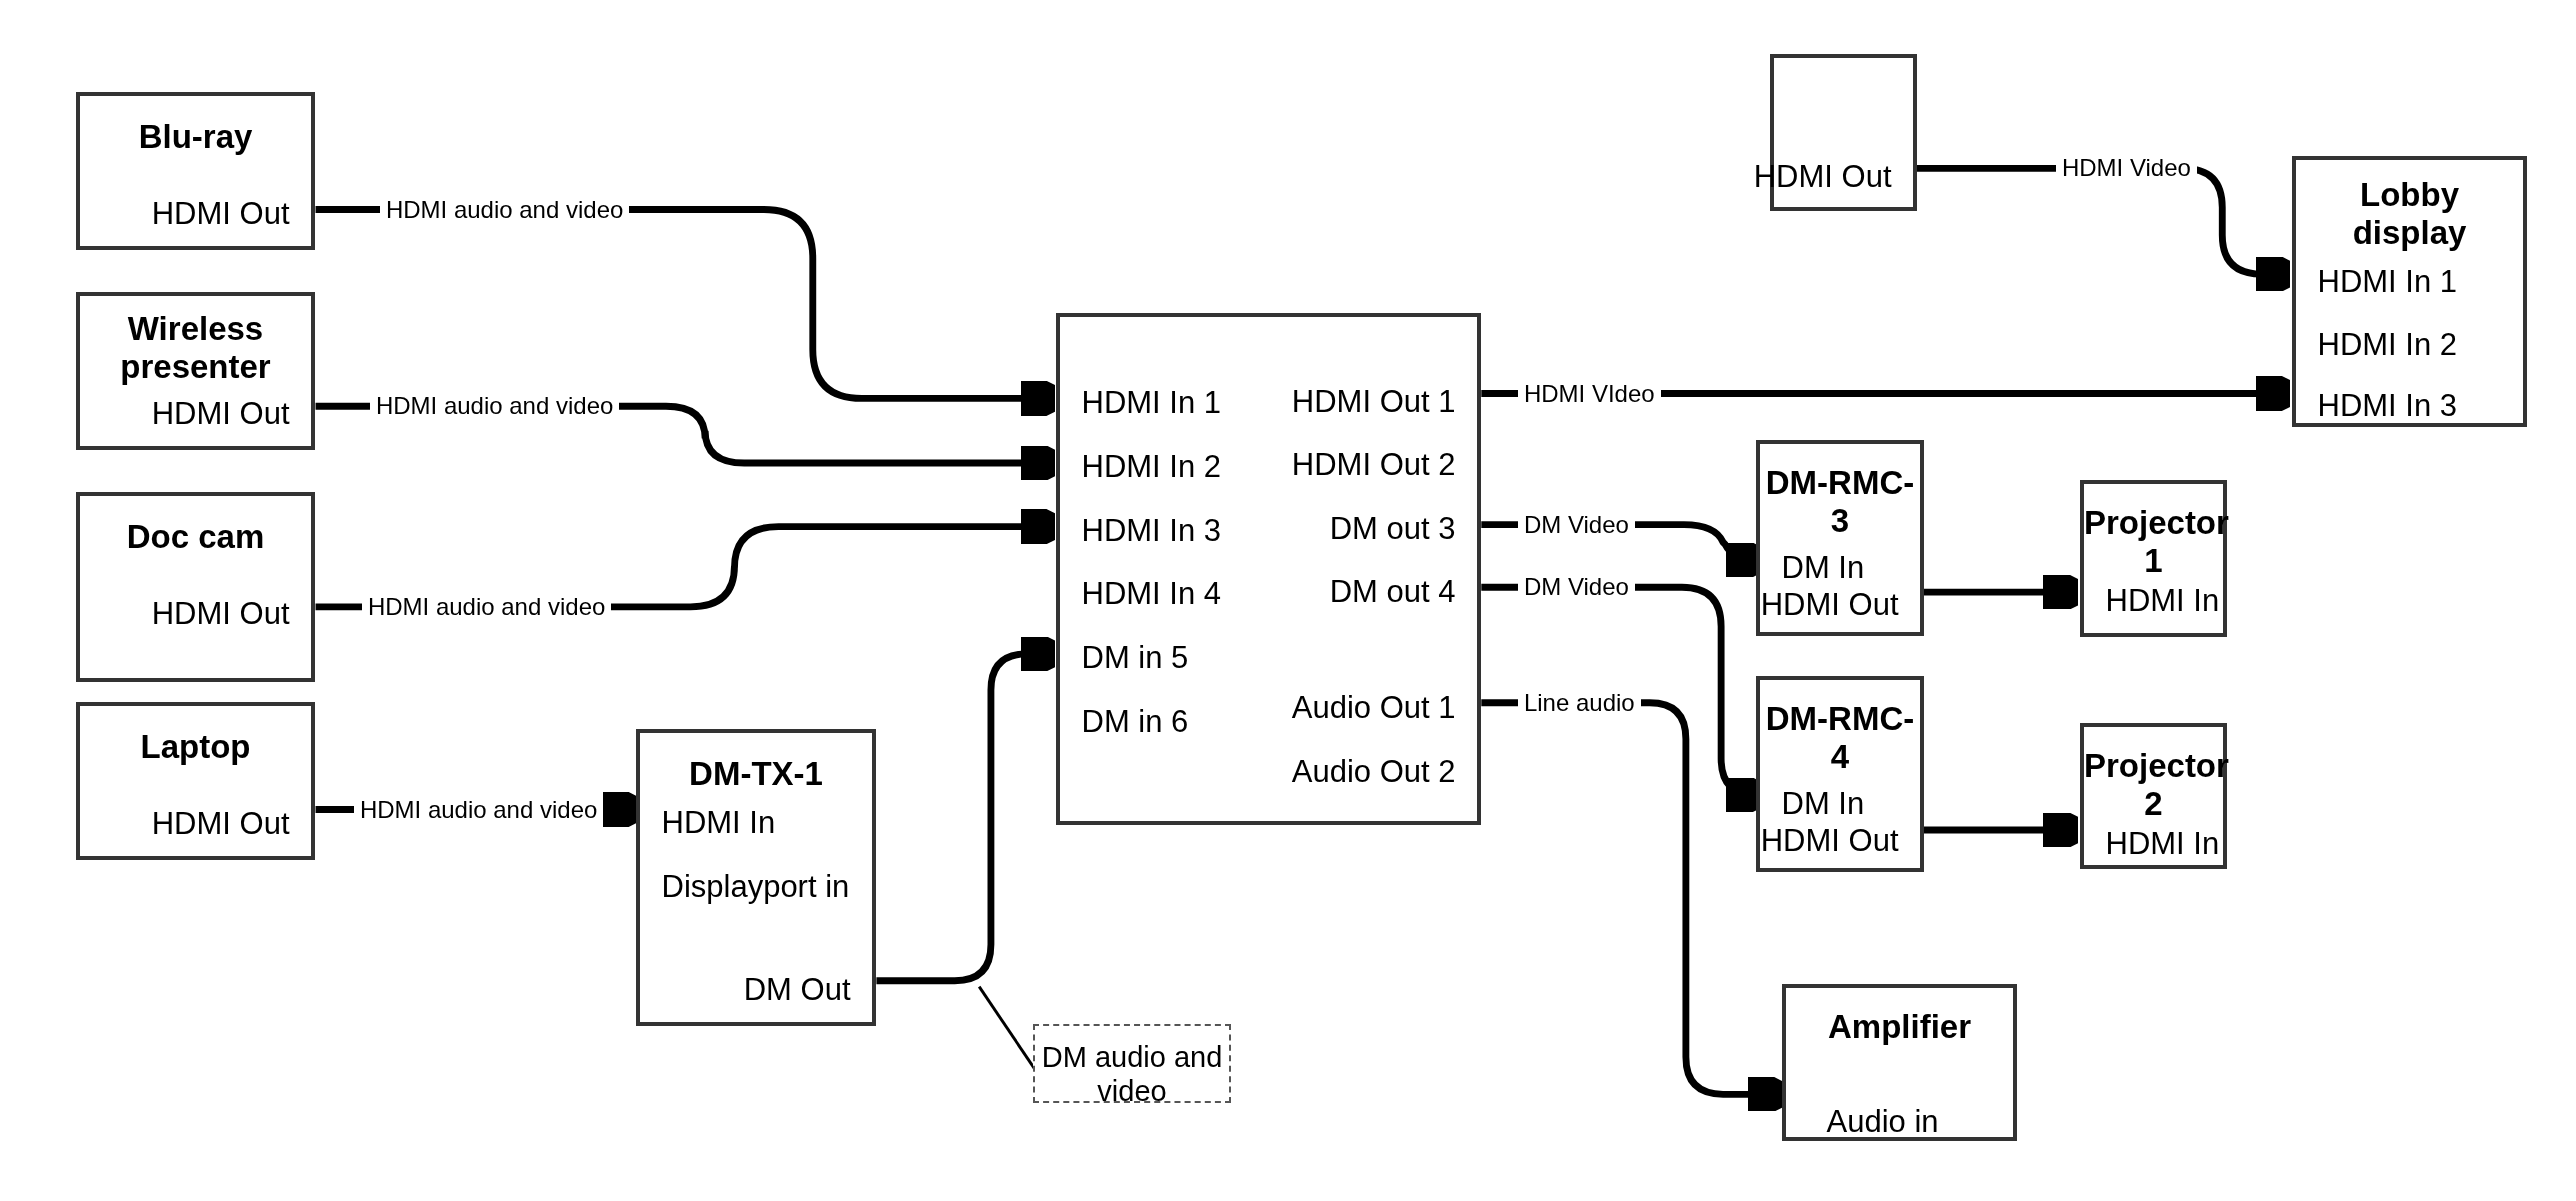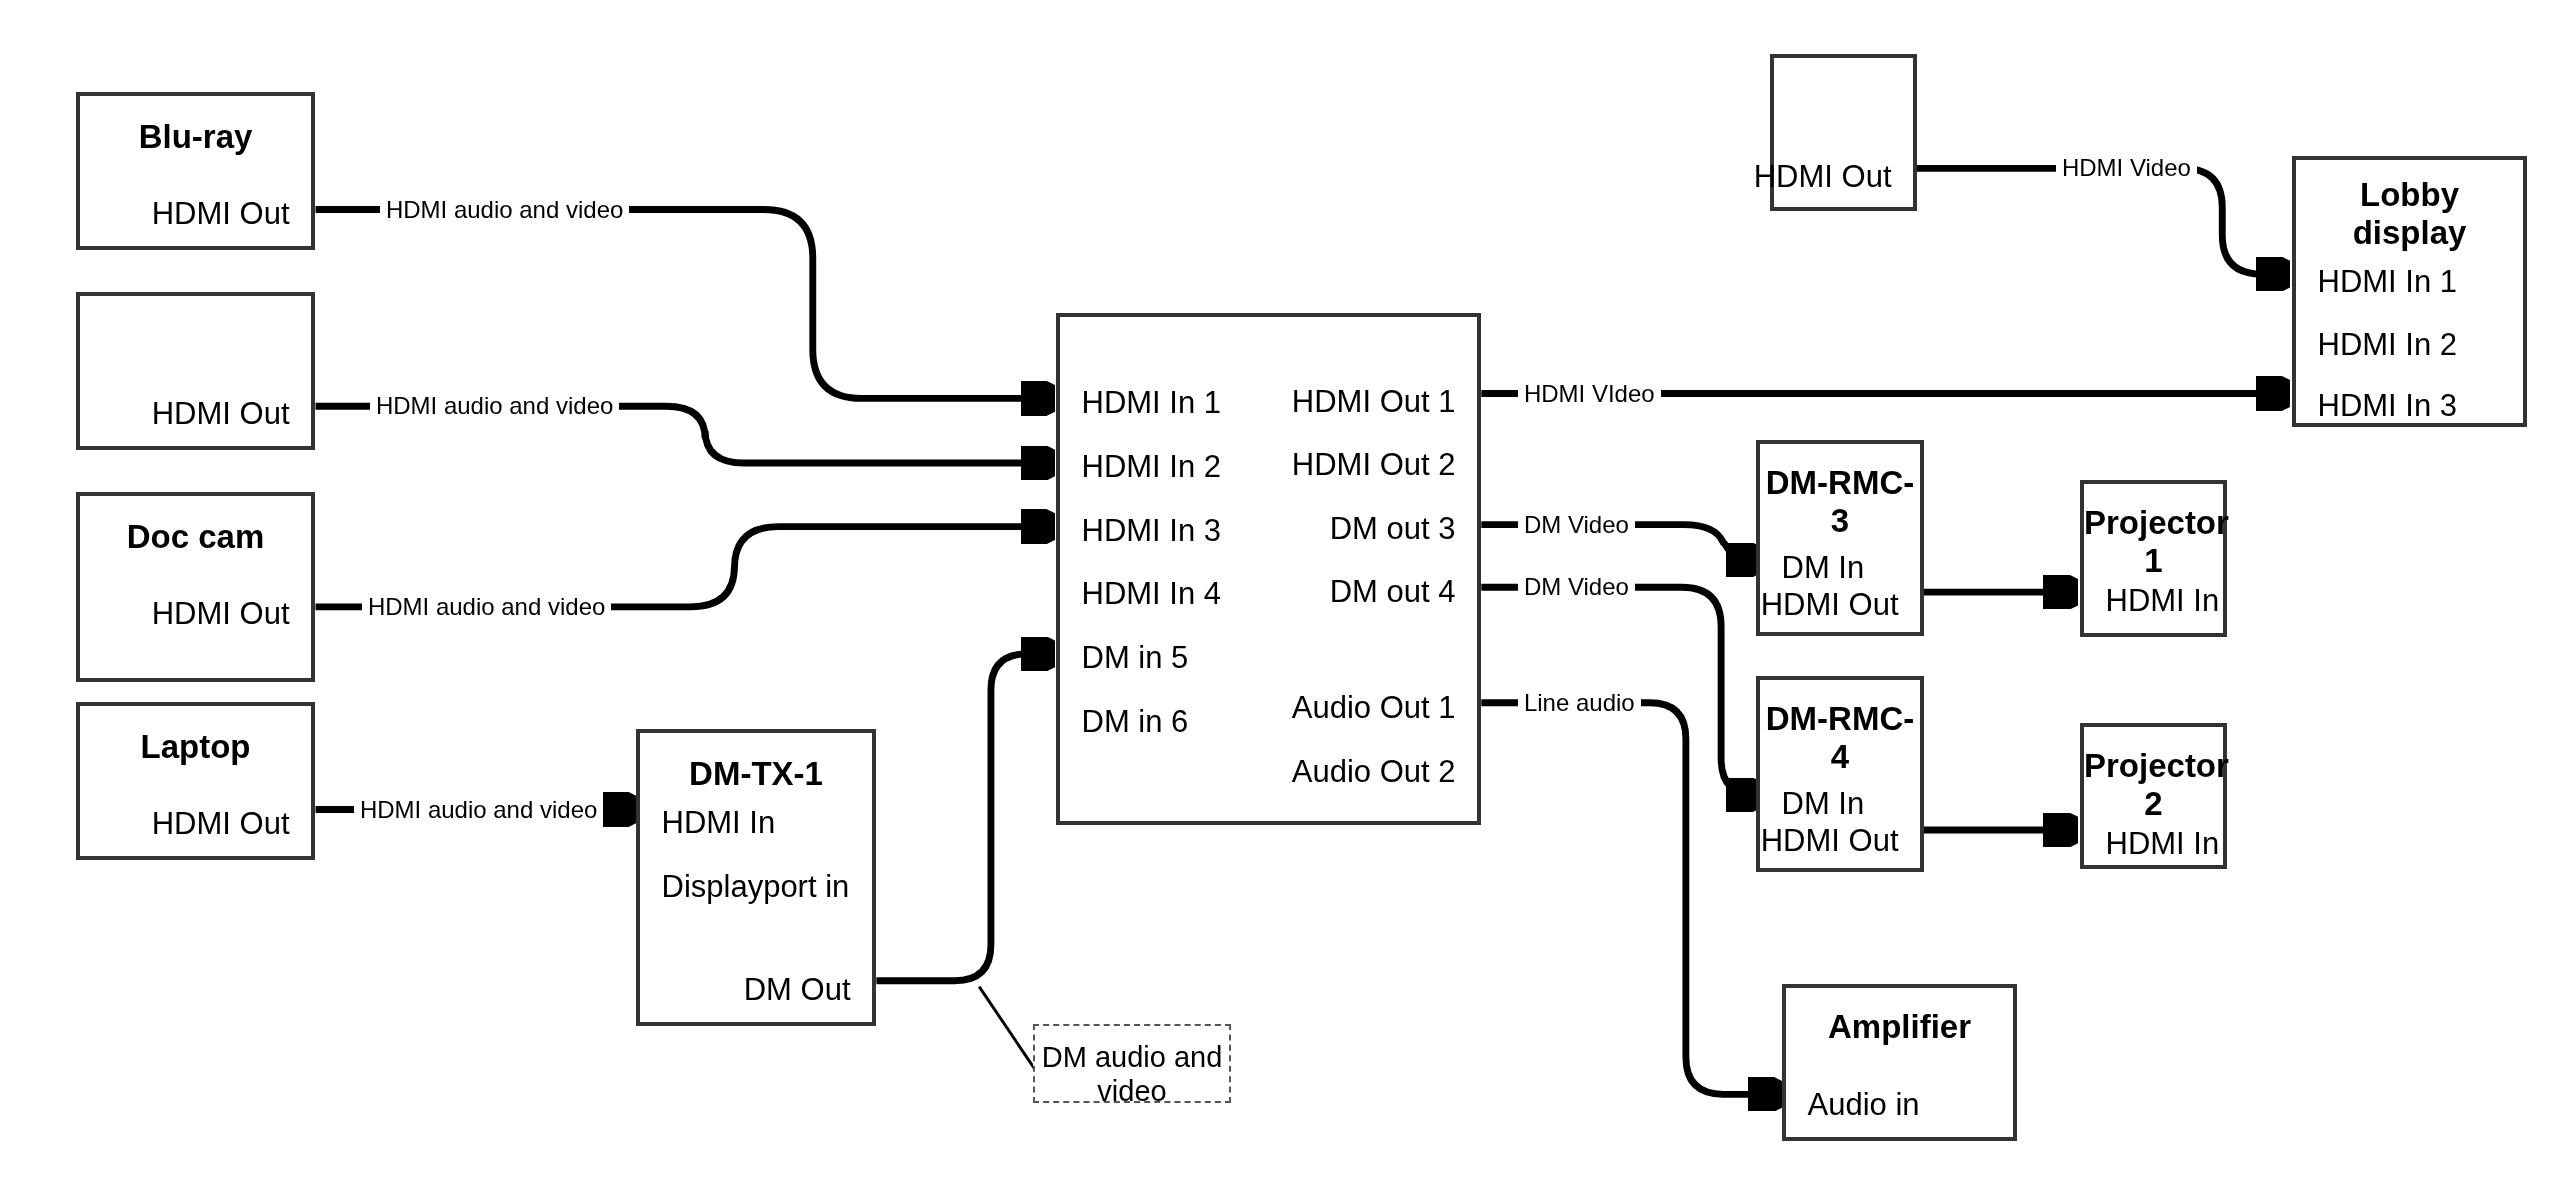--- a/index.html
+++ b/index.html
@@ -128,20 +128,22 @@
   <div class="edge-label" style="left:1518px; top:525px;">DM Video</div>
   <div class="edge-label" style="left:1518px; top:587px;">DM Video</div>
   <div class="edge-label" style="left:1518px; top:703px;">Line audio</div>
 
   <div class="node" style="left:76px; top:92px; width:239px; height:158px;">
     <div class="node-title" style="top:21.5px;">Blu-ray</div>
     <div class="port right" style="top:102px;">HDMI Out</div>
   </div>
 
   <div class="node" style="left:76px; top:292px; width:239px; height:158px;">
+    <div class="node-title multiline" style="top:13.7px; white-space:pre-line;">Wireless
+presenter</div>
     <div class="port right" style="top:102px;">HDMI Out</div>
   </div>
 
   <div class="node" style="left:76px; top:492px; width:239px; height:190px;">
     <div class="node-title" style="top:21.5px;">Doc cam</div>
     <div class="port right" style="top:102px;">HDMI Out</div>
   </div>
 
   <div class="node" style="left:76px; top:702px; width:239px; height:158px;">
     <div class="node-title" style="top:21.5px;">Laptop</div>
@@ -204,17 +206,17 @@
     <div class="port left" style="top:101px;">HDMI In</div>
   </div>
 
   <div class="node" style="left:2080px; top:723px; width:147px; height:146px;">
     <div class="node-title" style="top:19.6px;">Projector 2</div>
     <div class="port left" style="top:101px;">HDMI In</div>
   </div>
 
   <div class="node" style="left:1782px; top:984px; width:235px; height:157px;">
     <div class="node-title" style="top:19.6px;">Amplifier</div>
-    <div class="port left" style="top:101px;">Audio in</div>
+    <div class="port left" style="top:118px;margin-left:19px;">Audio in</div>
   </div>
 
 </div>
 
 
 </body></html>

